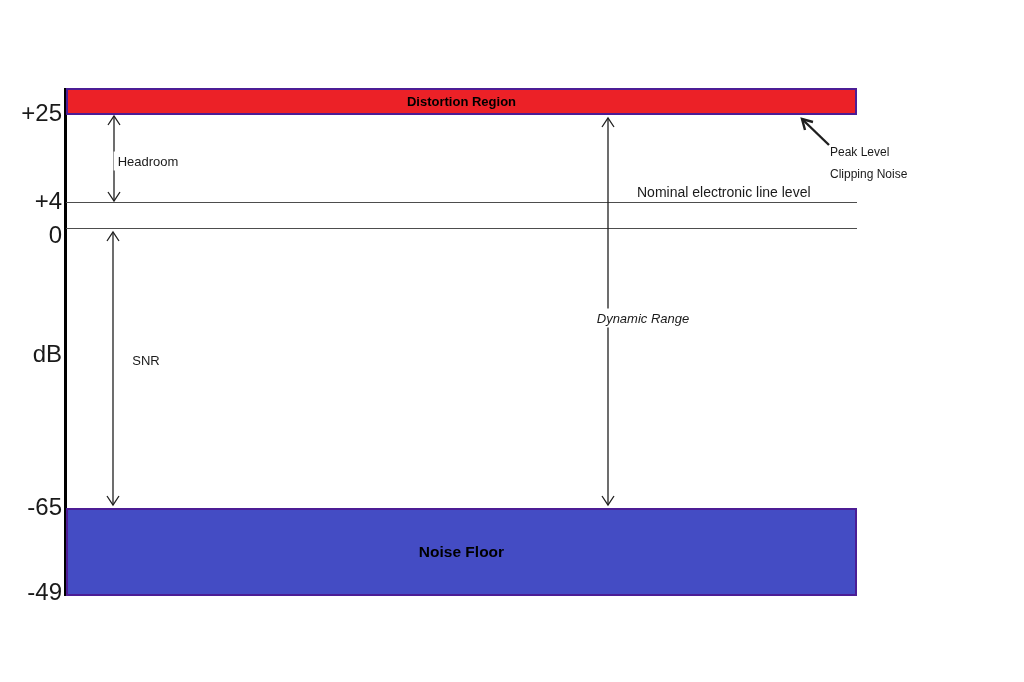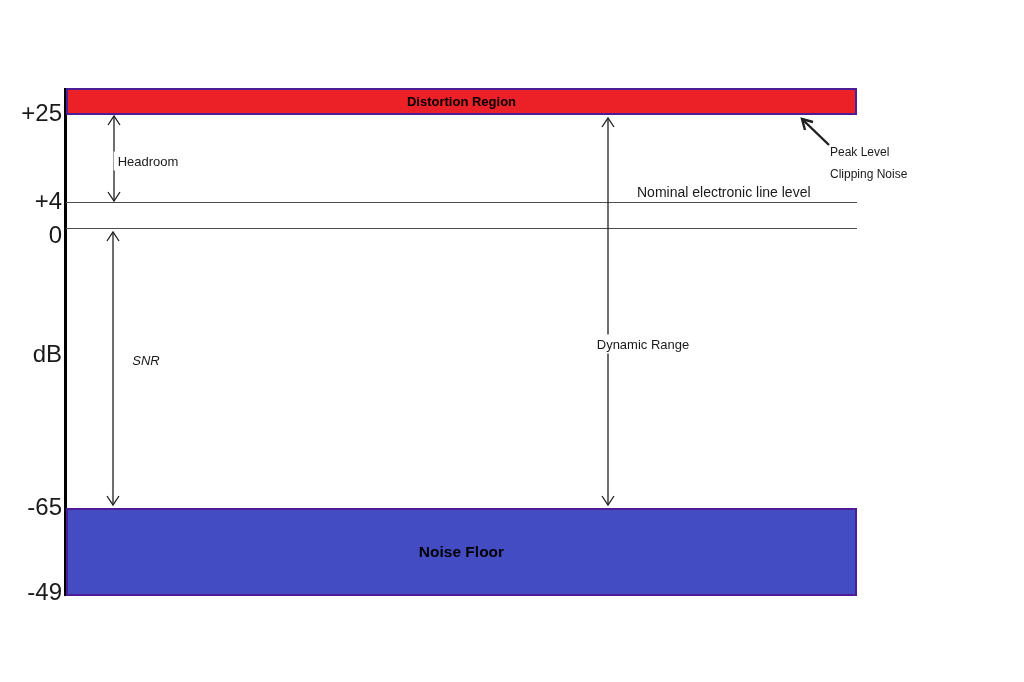--- a/index.html
+++ b/index.html
@@ -29,22 +29,22 @@
   .tick-m95{top:578px;}
   
   .arrows{position:absolute;left:0;top:0;width:1024px;height:682px;pointer-events:none;}
   .arrows line,.arrows polyline{stroke:#1f1f1f;fill:none;}
   .thin{stroke-width:1.3px;}
   .thick{stroke-width:2.4px;}
   
   .note{position:absolute;background:#ffffff;font-size:13px;padding:2px 4px;white-space:nowrap;}
   .note-center{transform:translate(-50%,-50%);margin-left:36px;}
   .note-headroom{left:112px;top:161px;}
-  .note-snr{left:110px;top:360px;font-style:italic;}
-  .note-dynrange{left:607px;top:344px;}
+  .note-snr{left:110px;top:360px;}
+  .note-dynrange{left:607px;top:318px;font-style:italic;}
   .note-nominal{left:637px;top:184px;font-size:14px;padding:0;background:transparent;}
   .note-peak{left:830px;top:141px;font-size:12px;line-height:22px;padding:0;background:transparent;}
 </style>
 </head>
 <body>
 
 <div class="stage">
 
   <div class="axis-v"></div>
 

